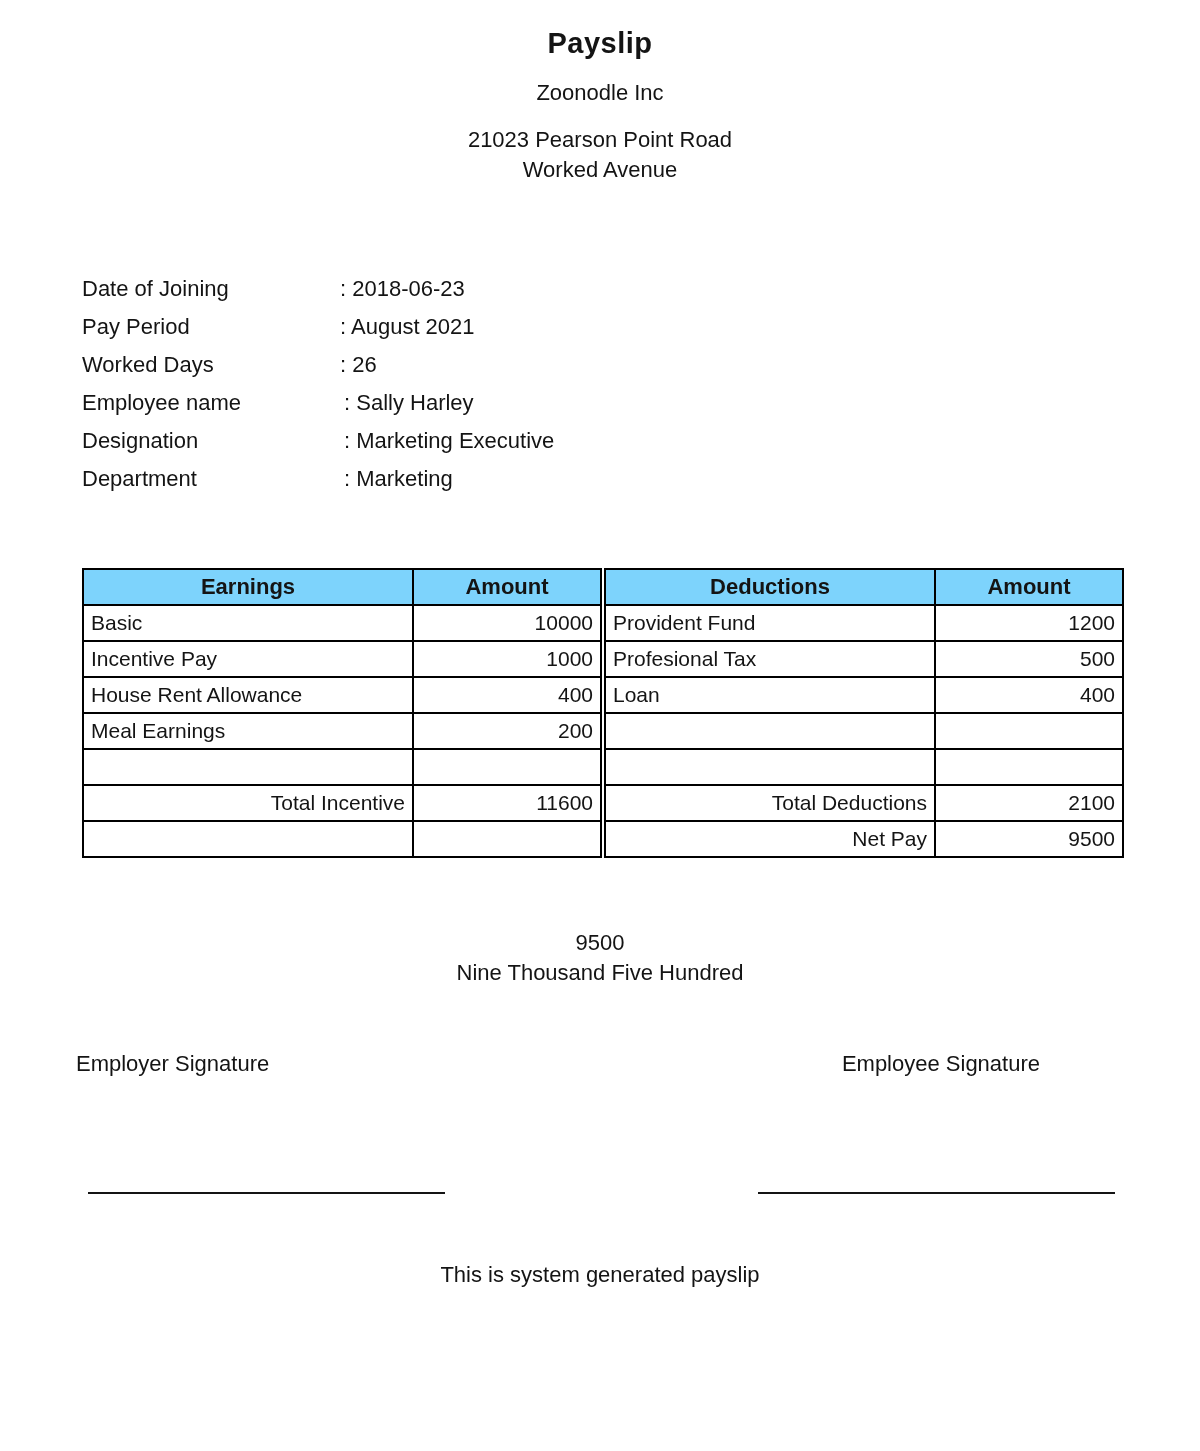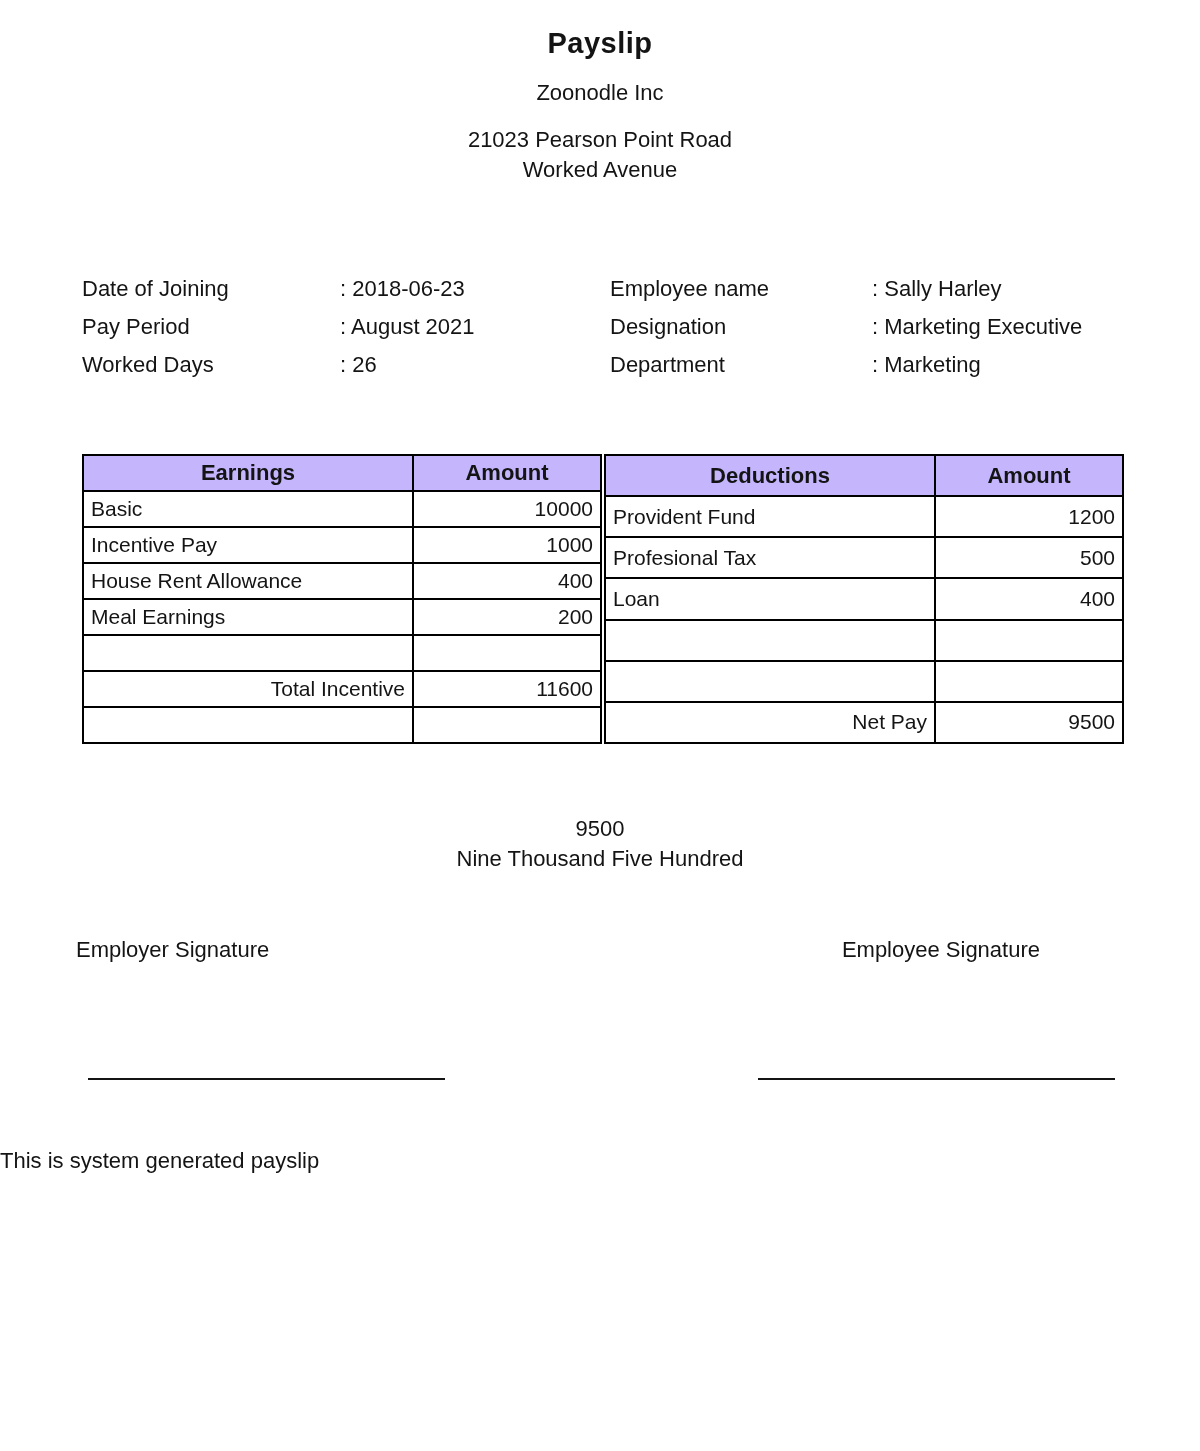--- a/index.html
+++ b/index.html
@@ -31,20 +31,21 @@
     margin-top: 19px;
     text-align: center;
     font-size: 22px;
     line-height: 30px;
   }
 
   
   .info {
     display: flex;
     margin: 85px 0 0 82px;
+    flex-direction: column;
   }
   .info-col { font-size: 22px; }
   .info-col.left  { width: 528px; }
   .info-col.right { width: 560px; }
   .info-row { display: flex; height: 38px; align-items: center; }
   .info-label { flex: 0 0 258px; }
   .info-col.right .info-label { flex: 0 0 262px; }
   .info-value { white-space: nowrap; }
 
   
@@ -62,21 +63,21 @@
   table.t-deductions { width: 518px; }
   th, td {
     border: 2px solid #000000;
     height: 36px;
     padding: 0 7px;
     vertical-align: middle;
     white-space: nowrap;
     overflow: hidden;
   }
   th {
-    background: #c4b5fd;
+    background: #7dd3fc;
     font-weight: bold;
     font-size: 22px;
     text-align: center;
   }
   col.c-label  { width: 330px; }
   col.c-amount { width: 188px; }
   td.cell-label  { text-align: left; }
   td.cell-amount { text-align: right; }
   td.cell-total-label { text-align: right; }
 
@@ -104,20 +105,21 @@
   }
   .sig-line {
     width: 357px;
     height: 0;
     border-top: 2px solid #141414;
   }
 
   
   .footer-note {
     margin-top: 68px;
+    text-align: center;
     font-size: 22px;
   }
 </style>
 </head>
 <body>
 
 <div class="sheet">
 
   <div class="doc-title">Payslip</div>
   <div class="company-name">Zoonodle Inc</div>
@@ -224,20 +226,24 @@
       </tr>
       <tr>
         <td class="cell-label"></td>
         <td class="cell-amount"></td>
       </tr>
       <tr>
         <td class="cell-label"></td>
         <td class="cell-amount"></td>
       </tr>
       <tr>
+        <td class="cell-total-label">Total Deductions</td>
+        <td class="cell-amount">2100</td>
+      </tr>
+      <tr>
         <td class="cell-total-label">Net Pay</td>
         <td class="cell-amount">9500</td>
       </tr>
     </tbody>
       </table>
 
   </div>
 
   <div class="netpay-summary">
     <div>9500</div>

